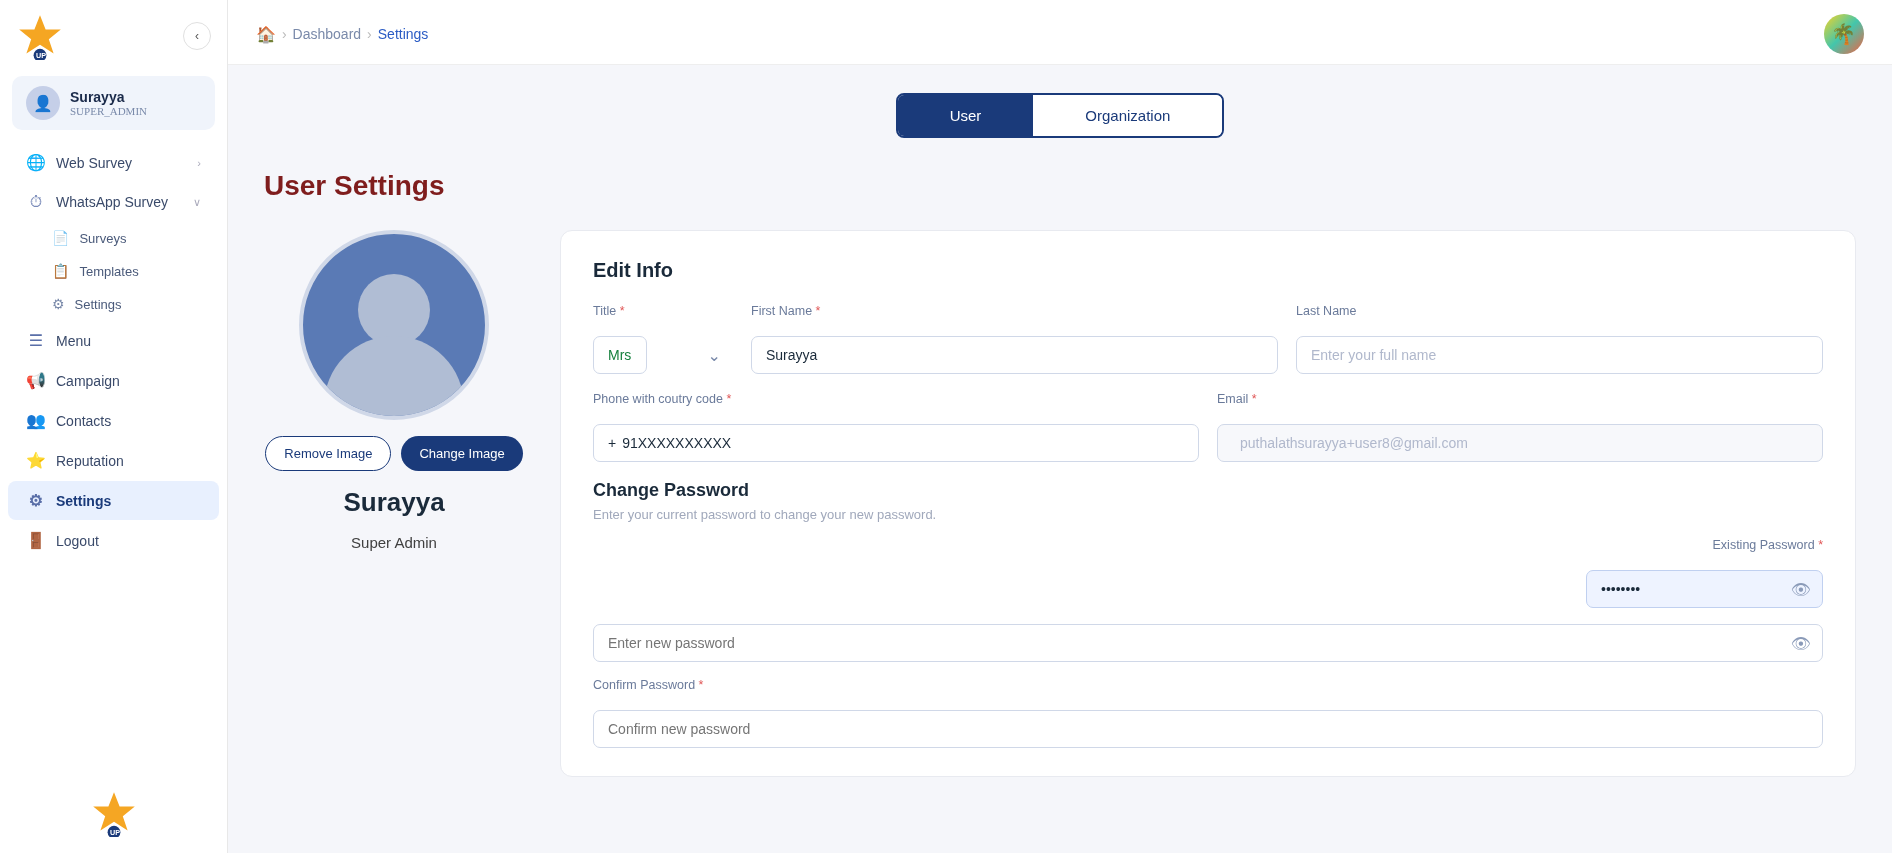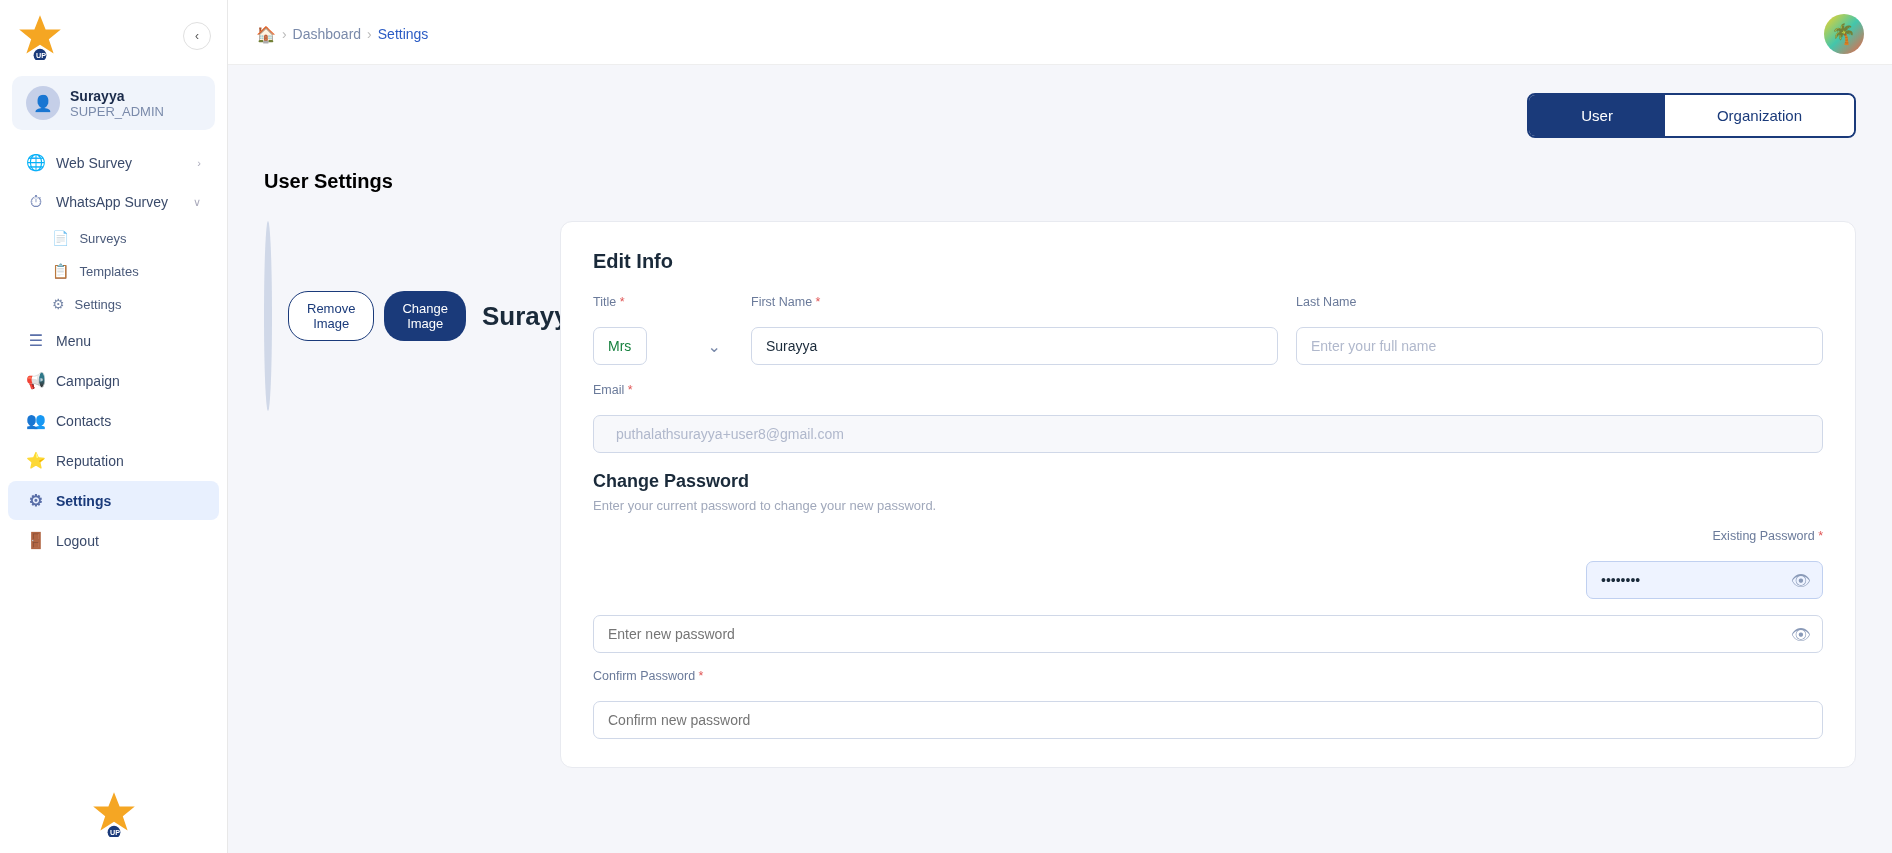--- a/index.html
+++ b/index.html
@@ -64,22 +64,23 @@
       justify-content: center;
       font-size: 16px;
       color: #5a6fa8;
     }
     .user-info-small .user-name {
       font-weight: 600;
       font-size: 14px;
       color: #1a2a4a;
     }
     .user-info-small .user-role {
-      font-size: 13px;
+      font-size: 11px;
       color: #7a8aaa;
+      font-family: Liberation Serif, serif;
     }
     .nav-section {
       padding: 4px 0;
     }
     .nav-item {
       display: flex;
       align-items: center;
       gap: 10px;
       padding: 10px 18px;
       font-size: 14px;
@@ -153,21 +154,21 @@
       font-size: 20px;
     }
 
     
     .page-body {
       padding: 28px 36px;
       flex: 1;
     }
     .tabs-bar {
       display: flex;
-      justify-content: flex-end;
+      justify-content: center;
       margin-bottom: 32px;
     }
     .tab-group {
       display: flex;
       border: 2px solid #1a3a7a;
       border-radius: 8px;
       overflow: hidden;
     }
     .tab-btn {
       padding: 12px 52px;
@@ -177,35 +178,35 @@
       border: none;
       background: #fff;
       color: #1a3a7a;
       transition: background 0.15s;
     }
     .tab-btn.active {
       background: #1a3a7a;
       color: #fff;
     }
     .page-title {
-      font-size: 20px;
+      font-size: 28px;
       font-weight: 700;
-      color: #000000;
+      color: #7f1d1d;
       margin-bottom: 28px;
     }
     .settings-layout {
       display: flex;
       gap: 36px;
       align-items: flex-start;
     }
     .profile-panel {
       width: 260px;
       min-width: 260px;
       display: flex;
-      flex-direction: row;
+      flex-direction: column;
       align-items: center;
       gap: 16px;
     }
     .avatar-circle {
       width: 190px;
       height: 190px;
       border-radius: 50%;
       background: #5a7ab5;
       border: 4px solid #d0d8e8;
       display: flex;
@@ -566,20 +567,29 @@
           </div>
           <div class="form-group">
             <label class="form-label">Last Name</label>
             <input class="form-input" type="text" placeholder="Enter your full name" style="">
           </div>
         </div>
 
         <div class="form-row">
           <div class="form-group">
             <label class="form-label">
+              <span>Phone with coutry code</span> <span class="req">*</span>
+            </label>
+            <div class="phone-input-wrapper">
+              <span class="phone-prefix">+</span>
+              <input class="phone-input-inner" type="text" value="91XXXXXXXXXX" style="">
+            </div>
+          </div>
+          <div class="form-group">
+            <label class="form-label">
               <span>Email</span> <span class="req">*</span>
             </label>
             <input class="form-input-email" type="email" value="puthalathsurayya+user8@gmail.com" readonly="" style="">
           </div>
         </div>
 
         <h4 class="change-password-title">Change Password</h4>
         <p class="change-password-hint">Enter your current password to change your new password.</p>
 
         <div class="form-group" style="margin-bottom:16px;align-items:flex-end;">

